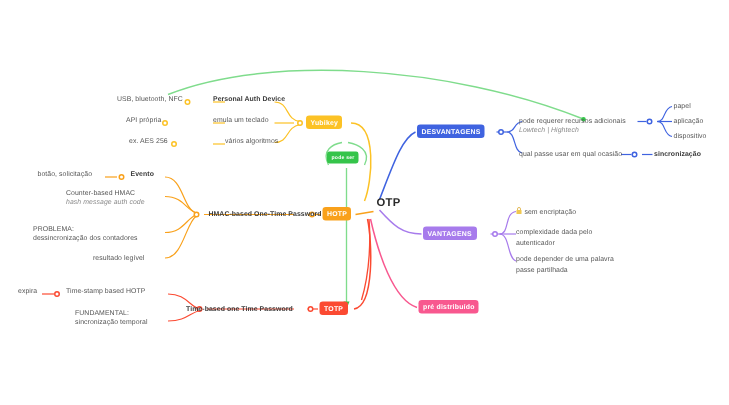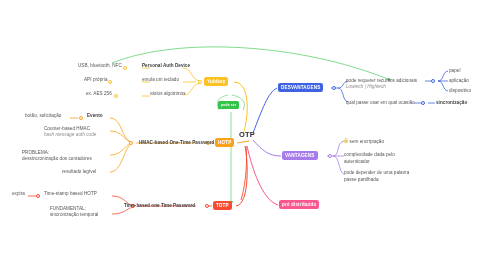--- a/index.html
+++ b/index.html
@@ -107,21 +107,21 @@
   </svg>
 
   <div class="box yubikey" style="left:204px;top:77px;">Yubikey</div>
   <div class="box poder" style="left:218px;top:101px;">pode ser</div>
   <div class="box hotp" style="left:215px;top:138px;">HOTP</div>
   <div class="box totp" style="left:213px;top:201px;">TOTP</div>
   <div class="box desv" style="left:278px;top:83px;">DESVANTAGENS</div>
   <div class="box vant" style="left:282px;top:151px;">VANTAGENS</div>
   <div class="box pre" style="left:279px;top:200px;">pré distribuído</div>
 
-  <div class="center" style="left:239px;top:130px;">OTP</div>
+  <div class="center" style="left:251px;top:130px;">OTP</div>
 
   <div class="dot y" style="left:123px;top:65.8px;"></div>
   <div class="dot y" style="left:108px;top:79.8px;"></div>
   <div class="dot y" style="left:114px;top:93.8px;"></div>
   <div class="dot y" style="left:197.5px;top:79.8px;"></div>
 
   <div class="dot o" style="left:78.5px;top:115.8px;"></div>
   <div class="dot o" style="left:129px;top:140.8px;"></div>
   <div class="dot o" style="left:206px;top:140.8px;"></div>
 

